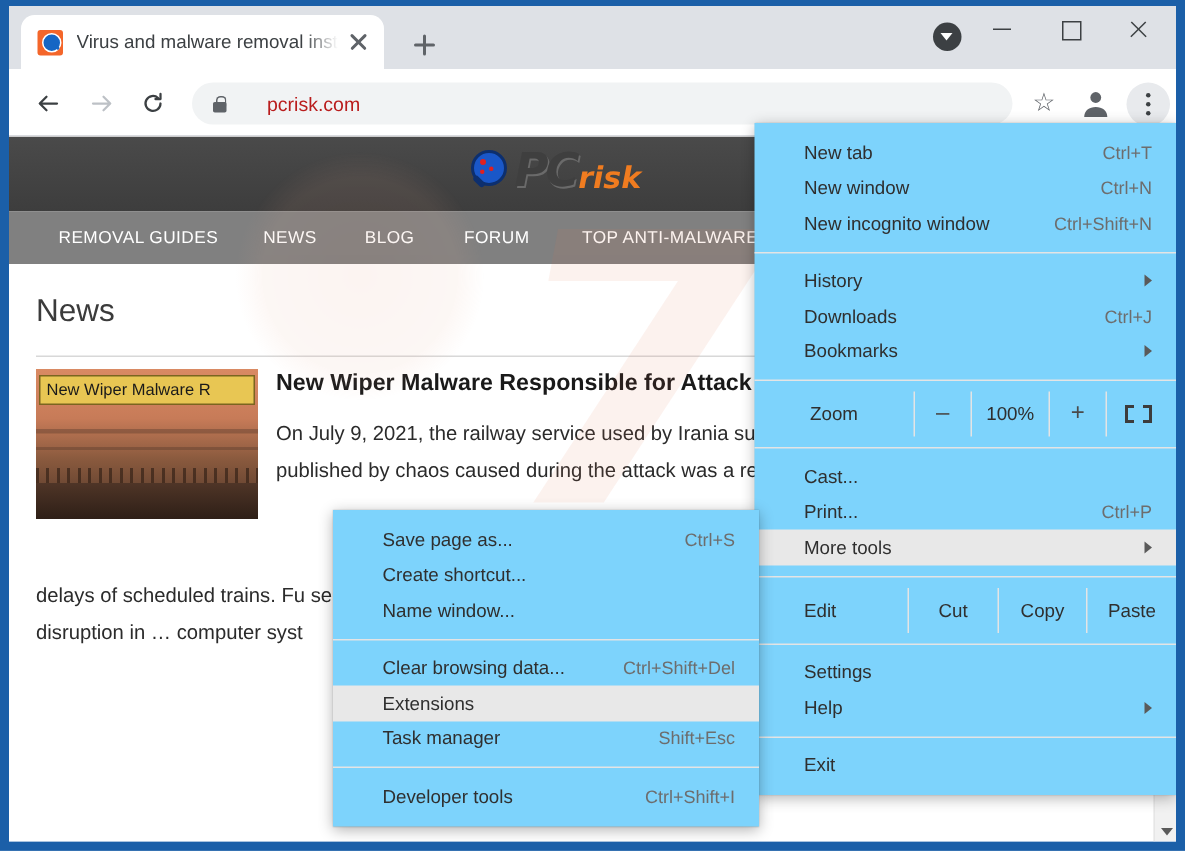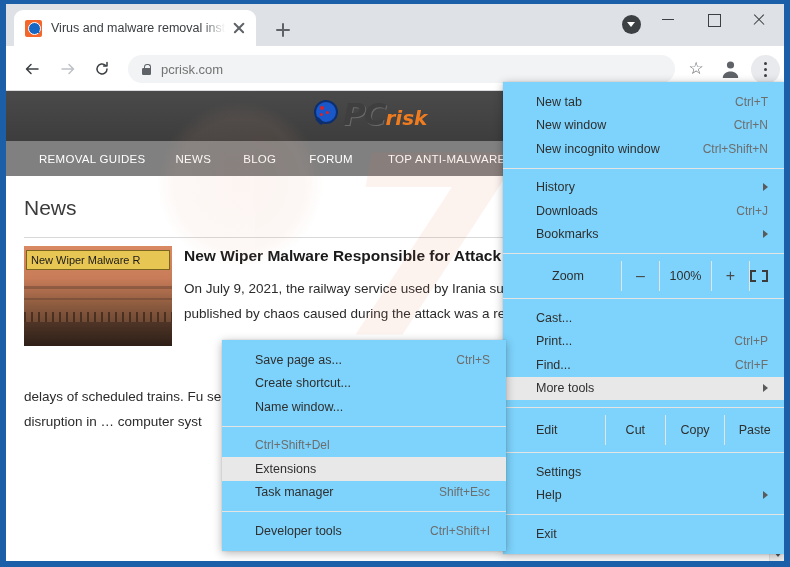--- a/index.html
+++ b/index.html
@@ -134,21 +134,21 @@
   #lock-ico::before {
     content: ""; position: absolute; left: 0; bottom: 0;
     width: 9px; height: 7px; background: #5f6368; border-radius: 1.2px;
   }
   #lock-ico::after {
     content: ""; position: absolute; left: 2px; top: 0;
     width: 5px; height: 6px; border: 1.4px solid #5f6368;
     border-bottom: none; border-radius: 3px 3px 0 0;
   }
   #omnibox-url {
-    margin-left: 10px; font-size: 13px; color: #737373;
+    margin-left: 27px; font-size: 13px; color: #b91c1c;
   }
   #star-btn {
     position: absolute; left: 676px; top: 9px; width: 28px; height: 28px;
     color: #5f6368; font-size: 17px; line-height: 28px; text-align: center;
   }
   #profile-btn {
     position: absolute; left: 710px; top: 9px; width: 28px; height: 28px;
   }
   #profile-btn svg { position: absolute; left: 5px; top: 4px; }
   #menu-btn {
@@ -323,21 +323,21 @@
   .maccel { color: #6d6d6d; font-size: 12px; white-space: nowrap; }
   .marrow {
     width: 0; height: 0; margin-left: 8px;
     border-top: 4px solid transparent; border-bottom: 4px solid transparent;
     border-left: 5px solid #5a5a5a;
   }
   .msep { height: 1px; background: #e4e4e4; margin: 7px 0; }
 
   
   #zoom-row {
-    display: flex; align-items: stretch; height: 30px; margin: 1px 16px;
+    display: flex; align-items: stretch; height: 30px; margin: 1px 4px;
   }
   #zoom-label {
     width: 102px; display: flex; align-items: center; padding-left: 33px;
   }
   .zcell {
     display: flex; align-items: center; justify-content: center;
     border-left: 1px solid #e4e4e4;
   }
   #zoom-minus { width: 38px; font-size: 16px; color: #4a4a4a; }
   #zoom-val   { width: 52px; font-size: 12.5px; }
@@ -507,24 +507,20 @@
     </div>
     <div class="msep"></div>
 
     <div class="mrow">
       <span class="mlabel">Cast...</span>
     </div>
     <div class="mrow">
       <span class="mlabel">Print...</span>
       <span class="maccel">Ctrl+P</span>
     </div>
-    <div class="mrow">
-      <span class="mlabel">Find...</span>
-      <span class="maccel">Ctrl+F</span>
-    </div>
     <div class="mrow hl">
       <span class="mlabel">More tools</span>
       <span class="marrow"></span>
     </div>
     <div class="msep"></div>
 
     <div id="edit-row">
       <div id="edit-label">Edit</div>
       <div class="ecell">Cut</div>
       <div class="ecell">Copy</div>
@@ -551,20 +547,21 @@
       <span class="maccel">Ctrl+S</span>
     </div>
     <div class="mrow">
       <span class="mlabel">Create shortcut...</span>
     </div>
     <div class="mrow">
       <span class="mlabel">Name window...</span>
     </div>
     <div class="msep"></div>
     <div class="mrow">
+      <span class="mlabel">Clear browsing data...</span>
       <span class="maccel">Ctrl+Shift+Del</span>
     </div>
     <div class="mrow hl">
       <span class="mlabel">Extensions</span>
     </div>
     <div class="mrow">
       <span class="mlabel">Task manager</span>
       <span class="maccel">Shift+Esc</span>
     </div>
     <div class="msep"></div>

